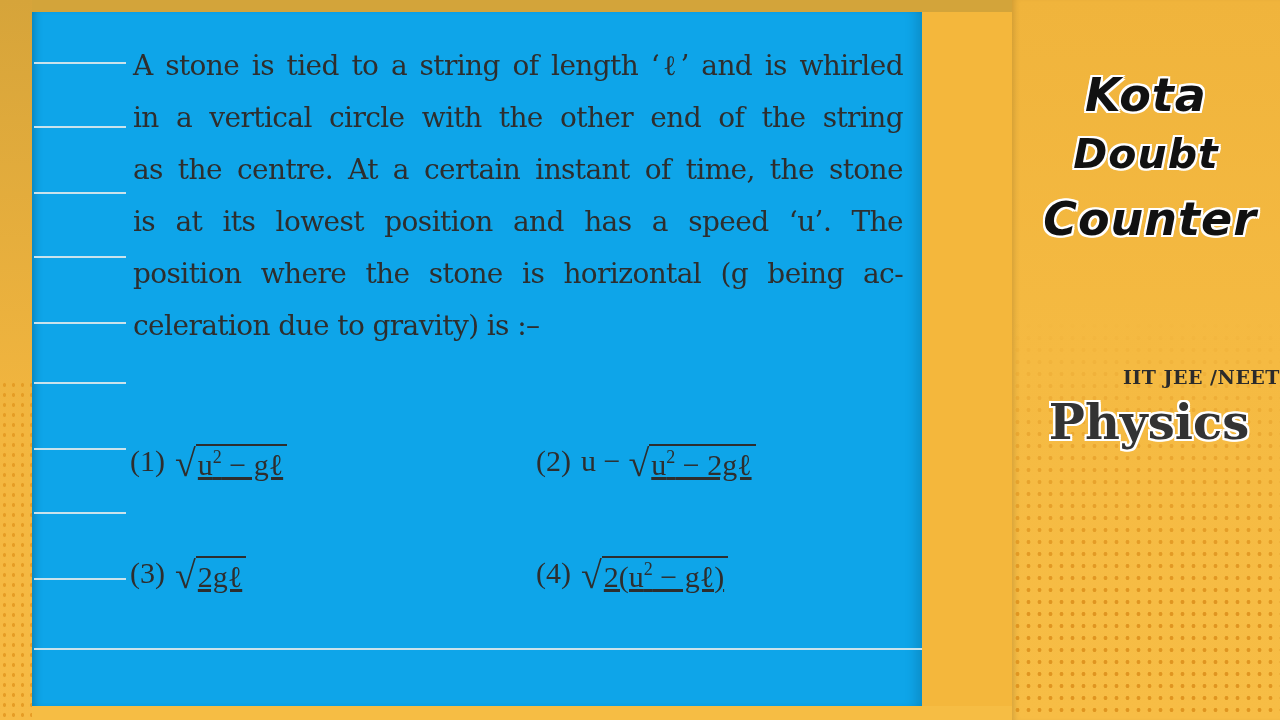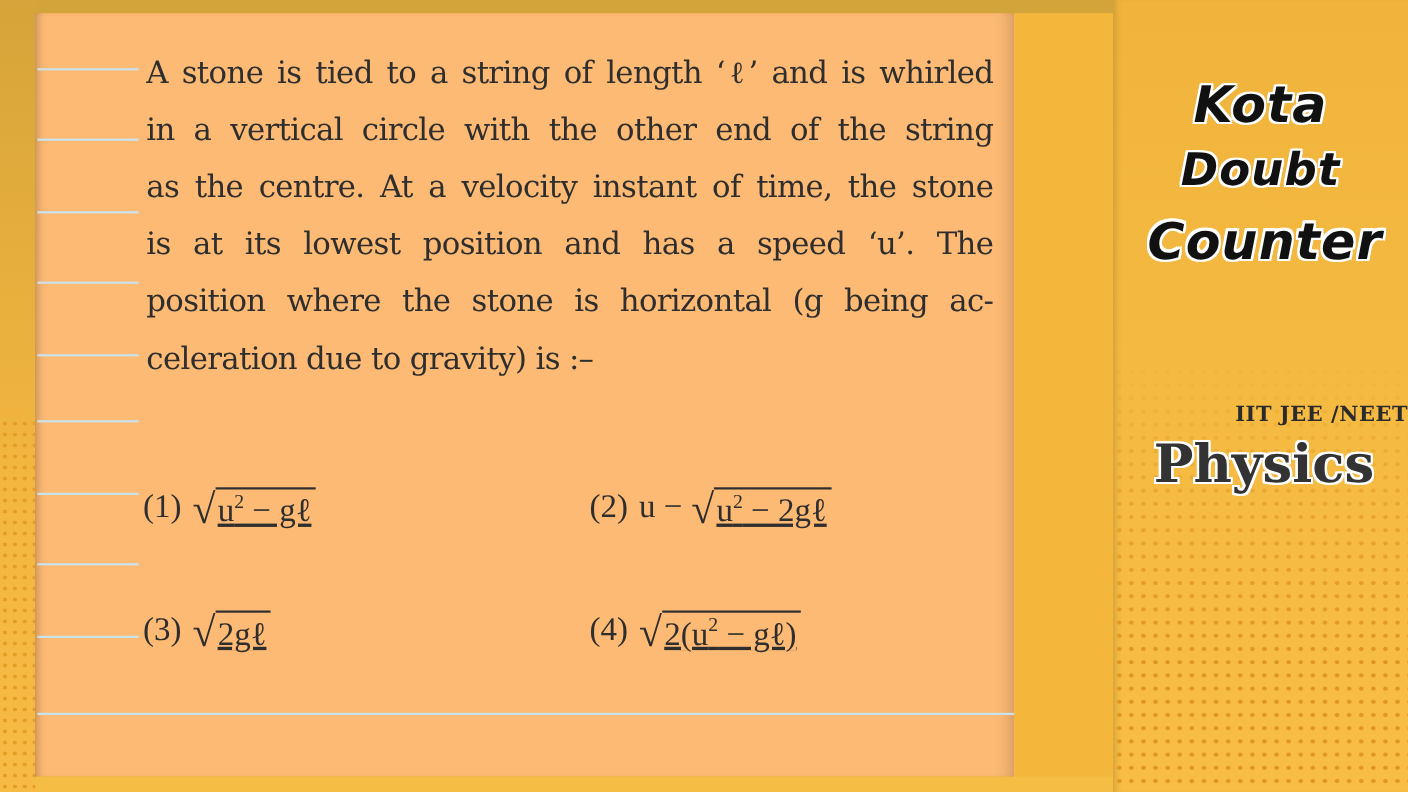--- a/index.html
+++ b/index.html
@@ -26,21 +26,21 @@
       background: #d3a43a;
     }
     
     .bottom-band {
       position: absolute; left: 32px; top: 706px; width: 980px; height: 14px;
       background: #f6bd44;
     }
     
     .paper {
       position: absolute; left: 32px; top: 12px; width: 890px; height: 694px;
-      background: #fdba74;
+      background: #0ea5e9;
       box-shadow: inset 8px 0 8px -6px rgba(0,0,0,.25), inset -14px 0 14px -10px rgba(0,0,0,.18);
       overflow: hidden;
     }
     .rule {
       position: absolute; height: 2px; background: #c9e3ec;
     }
     .rule.left { left: 2px; width: 92px; }
     .rule.right { left: 906px; width: 74px; }
     .rule.full { left: 2px; width: 978px; }
 
@@ -145,21 +145,21 @@
   <div class="rule right" style="top:416px"></div>
   <div class="rule left" style="top:500px"></div>
   <div class="rule right" style="top:478px"></div>
   <div class="rule left" style="top:566px"></div>
   <div class="rule right" style="top:538px"></div>
   <div class="rule full" style="top:636px"></div>
 
   <div class="question">
     <span>A stone is tied to a string of length ‘ℓ’ and is whirled</span>
     <span>in a vertical circle with the other end of the string</span>
-    <span>as the centre. At a velocity instant of time, the stone</span>
+    <span>as the centre. At a certain instant of time, the stone</span>
     <span>is at its lowest position and has a speed ‘u’. The</span>
     <span>position where the stone is horizontal (g being ac-</span>
     <span class="last">celeration due to gravity) is :–</span>
   </div>
 
   <div class="opt" style="left:98px; top:430px;">
     <span class="num">(1)</span>
     <span class="sqrt">
       <span class="radsign">√</span>
       <span class="radicand"><span>u</span><sup class="sq">2</sup><span> − gℓ</span></span>

